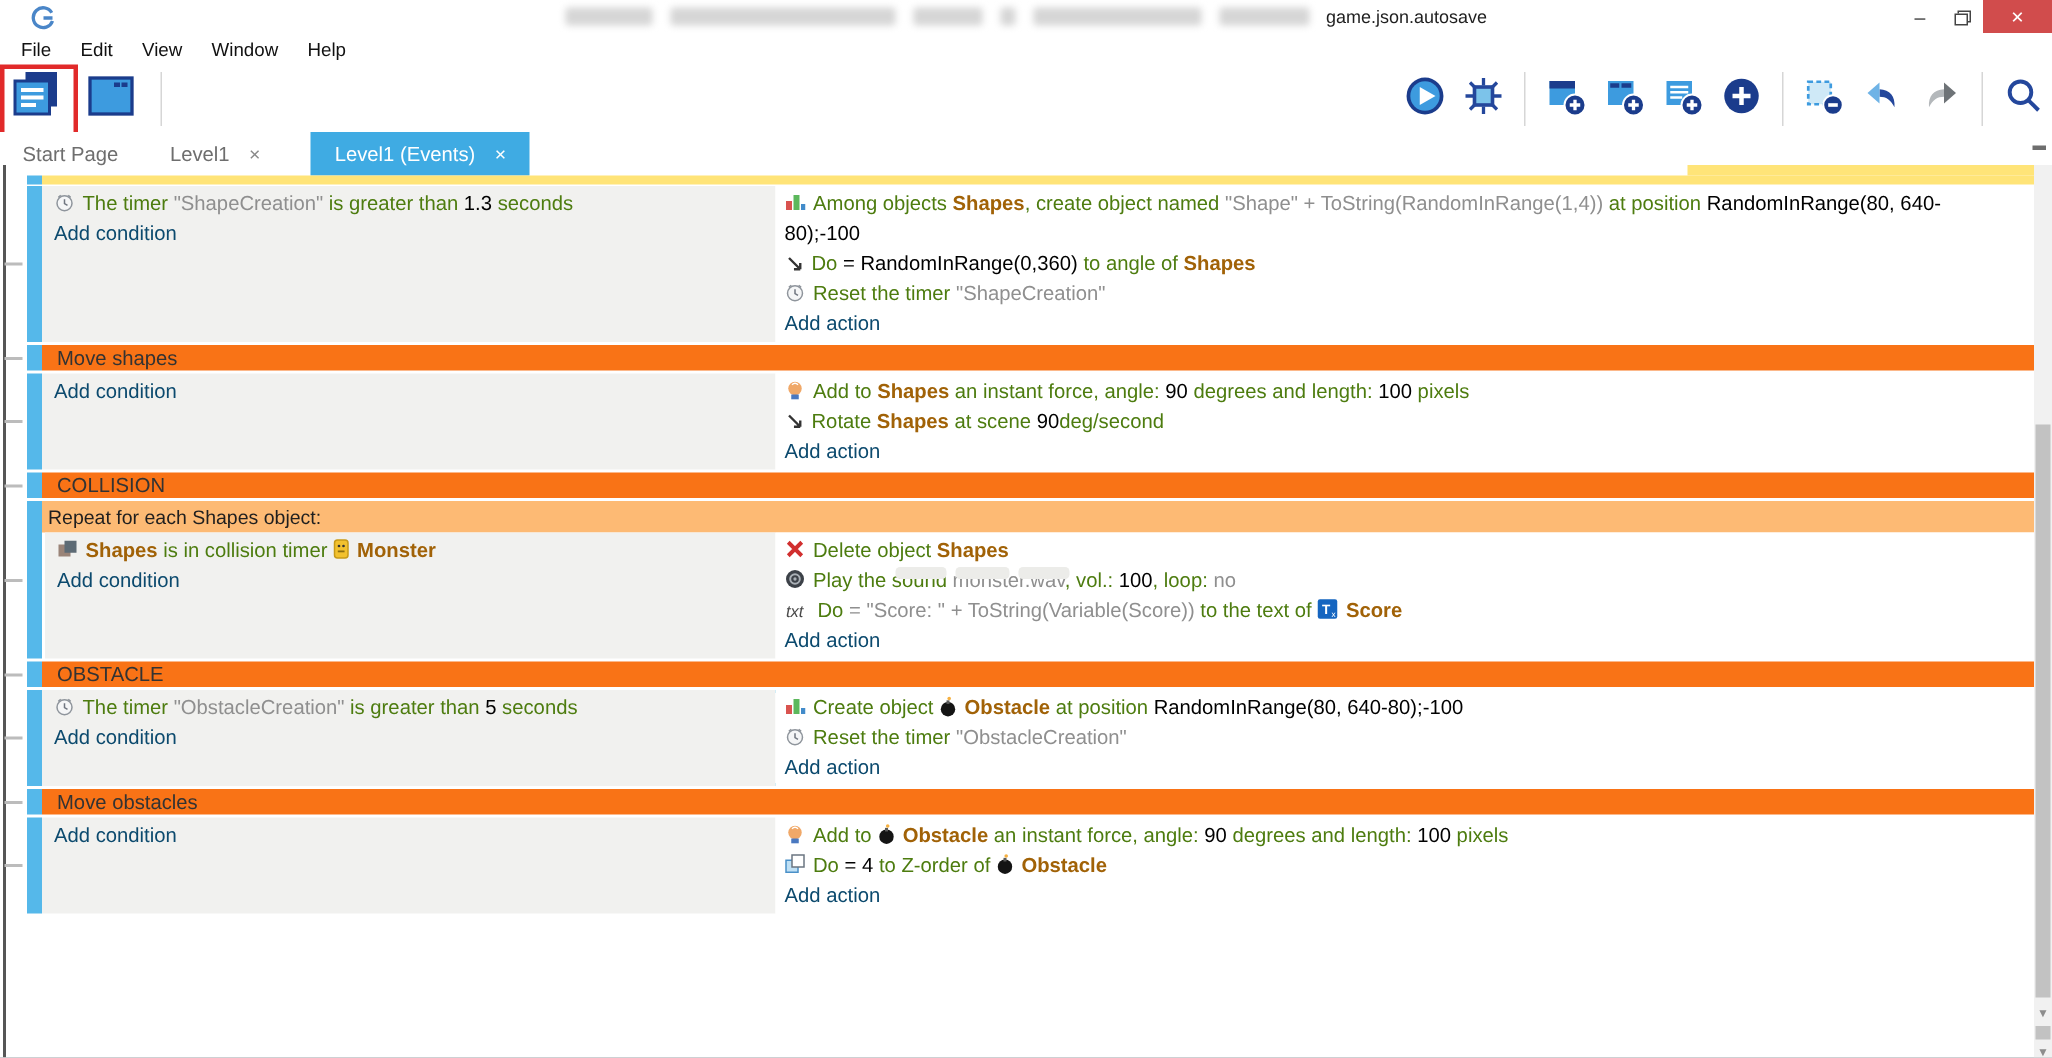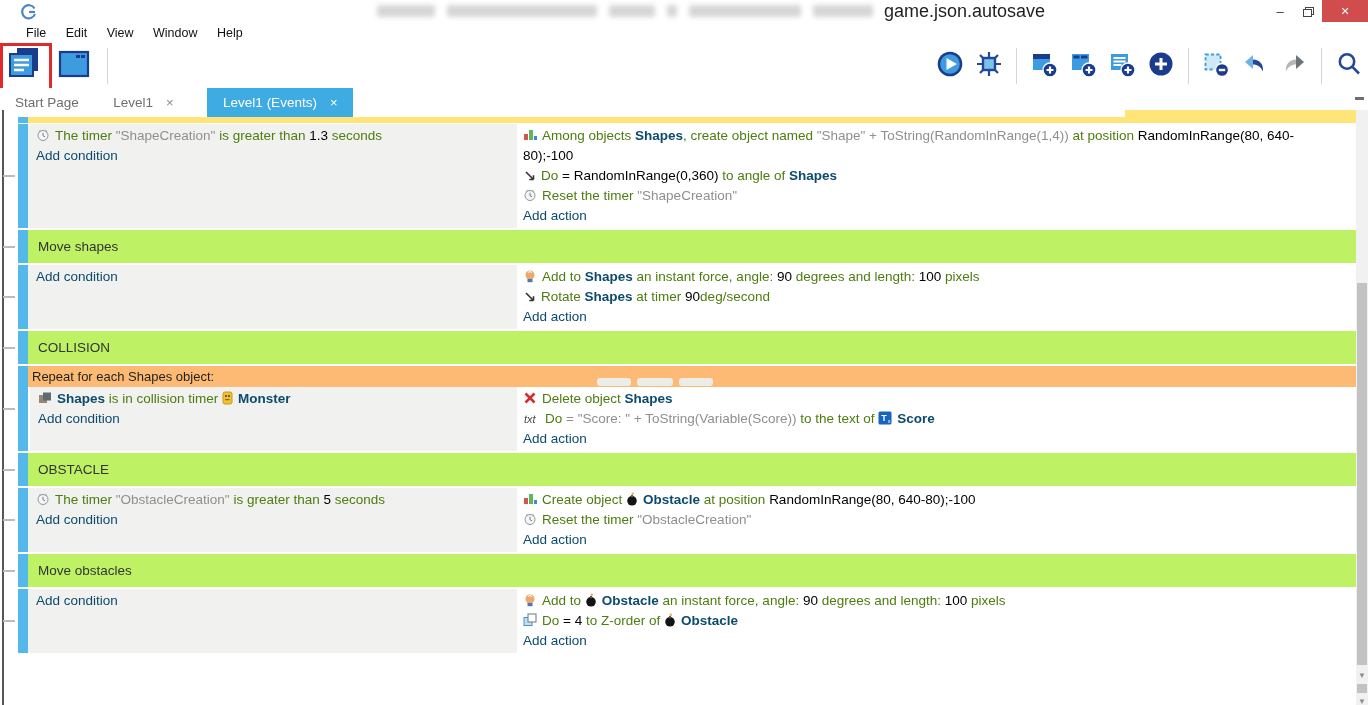--- a/index.html
+++ b/index.html
@@ -3,31 +3,31 @@
 <meta charset="utf-8">
 <style>
   html,body{margin:0;padding:0}
   body{width:1368px;height:705px;position:relative;font-family:"Liberation Sans",sans-serif;
        background:#fff;overflow:hidden;outline:1px solid #9aa0a6}
   
   .titlebar{position:absolute;top:0;left:0;right:0;height:22px;background:#fff;border-bottom:1px solid #e6e6e6}
   .gd-logo{position:absolute;left:20px;top:3px}
   .blurs{position:absolute;left:377px;top:5px;height:12px;display:flex;gap:12px;filter:blur(2.5px)}
   .blurs i{background:#d6d6d6;height:12px;border-radius:2px;display:block}
-  .title-text{position:absolute;left:884px;top:0;line-height:22px;font-size:18px;color:#1f1f1f}
+  .title-text{position:absolute;left:884px;top:0;line-height:22px;font-size:12px;color:#1f1f1f}
   .win-controls{position:absolute;right:0;top:0;height:22px;display:flex}
   .wbtn{width:28px;height:22px;display:flex;align-items:center;justify-content:center;font-size:13px;color:#333}
   .wbtn.close{width:46px;background:#d14c4c;color:#fff;font-size:11px}
   .restore-box{position:relative;width:10px;height:9px}
   .restore-box .b1{position:absolute;left:2px;top:0;width:7px;height:6px;border:1.3px solid #444}
   .restore-box .b2{position:absolute;left:0;top:2.5px;width:7px;height:6px;border:1.3px solid #444;background:#fff}
   
   .menubar{position:absolute;top:22px;left:0;right:0;height:22px;background:#fff;font-size:12.5px;color:#111}
   .menu-item{display:inline-block;padding:4px 8px 3px 8px}
-  .menubar .menu-item:first-child{margin-left:18px}
+  .menubar .menu-item:first-child{margin-left:6px}
   
   .toolbar{position:absolute;top:44px;left:0;right:0;height:44px;background:#fff}
   .tb-left{position:absolute;left:4px;top:2px;display:flex;align-items:center;gap:10px}
   .tbtn{width:40px;height:40px;display:flex;align-items:center;justify-content:center;position:relative}
   .red-annotation{position:absolute;left:-4px;top:-3px;width:46px;height:45px;border:3px solid #e12a2a;pointer-events:none}
   .tb-sep{width:1px;height:36px;background:#d6d6d6;margin:0 3px}
   .tb-right{position:absolute;right:4px;top:2px;display:flex;align-items:center;gap:9px}
   .tb-right .tbtn{width:30px;height:40px}
   
   .tabbar{position:absolute;top:88px;left:0;right:0;height:29px;background:#fff;white-space:nowrap}
@@ -39,32 +39,32 @@
   .events-wrap{position:absolute;top:110px;left:0;width:1368px;height:595px;overflow:hidden}
   .left-line{position:absolute;left:2px;top:0;width:2px;height:595px;background:#565656}
   .top-patch{position:absolute;left:1125px;top:0;width:231px;height:7px;background:#ffe478}
   #events-list{position:absolute;left:18px;top:7px;width:1338px}
   .block-partial{display:flex;height:6px;margin-bottom:1px}
   .bp-bar{width:10px;background:#55b8ea}
   .bp-body{flex:1;background:#ffe478}
   .block{position:relative;display:flex;margin-bottom:2px}
   .bar{width:10px;background:#55b8ea;flex:none}
   .tick{position:absolute;left:-15px;top:calc(50% - 1px);width:12px;height:2px;background:#bcbcbc}
-  .comment-body{flex:1;background:#bef264;height:33px;display:flex;align-items:center;padding-left:10px;font-size:13.5px;color:#333}
+  .comment-body{flex:1;background:#f97316;height:17px;display:flex;align-items:center;padding-left:10px;font-size:13.5px;color:#333}
   .ev{flex:1;display:flex;align-items:stretch}
   .cond{width:489px;background:#f1f1ef;padding:2px 0}
   .act{flex:1;background:#fff;padding:2px 0}
   .row{min-height:20px;line-height:20px;font-size:13.5px;color:#1f1f1f;padding-left:8px;padding-right:10px}
   .act .row{padding-left:6px}
   .repeat-wrap{flex:1;background:#fff}
   .repeat-head{height:21px;line-height:21px;font-size:13px;color:#1f1f1f;padding-left:4px;background:#fdba74}
   .ev.sub .cond{width:487px;margin-left:2px}
   .block.selected .ev{box-shadow:inset 0 0 0 2px #5ac3ea}
   .sg-t{color:#4d7c0f}
-  .sg-obj{color:#0c4a6e;font-weight:bold}
+  .sg-obj{color:#a16207;font-weight:bold}
   .sg-expr{color:#000000}
   .sg-str{color:#8f8f8f}
   .sg-var{color:#a03fc5}
   .sg-ghost{color:#0c4a6e}
   .ric{display:inline-block;vertical-align:-2px;margin-right:5px}
   .ric svg{display:block}
   .artifact{position:absolute;top:268px;height:8px;border-radius:3px;background:#ecece9}
   .scroll-dash{position:absolute;left:1355px;top:97px;width:9px;height:3px;background:#6e6e6e}
   .vscroll{position:absolute;left:1356px;top:0;width:12px;height:595px;background:#f1f1f1}
   .vthumb{position:absolute;left:1px;top:173px;width:10px;height:382px;background:#c2c2c2}
@@ -299,21 +299,21 @@
             <div class="row"><span class="sg-ghost">Add condition</span></div>
           </div>
           <div class="act">
             <div class="row"><span class="ric"><svg width="14" height="14">
                   <circle cx="7" cy="6" r="4.5" fill="#f0a868"></circle>
                   <path d="M5 3.5 q2 -2 4 0" stroke="#fff" fill="none"></path>
                   <rect x="4.5" y="10" width="5" height="3.2" fill="#4a78c0"></rect>
                 </svg></span><span class="sg-t">Add to </span><span class="sg-obj">Shapes</span><span class="sg-t"> an instant force, angle: </span><span class="sg-expr">90</span><span class="sg-t"> degrees and length: </span><span class="sg-expr">100</span><span class="sg-t"> pixels</span></div>
             <div class="row"><span class="ric"><svg width="13" height="13">
                   <path d="M3 3 L10.5 10.5 M10.5 10.5 V6.3 M10.5 10.5 H6.3" stroke="#333" stroke-width="1.6" fill="none"></path>
-                </svg></span><span class="sg-t">Rotate </span><span class="sg-obj">Shapes</span><span class="sg-t"> at timer </span><span class="sg-expr">90</span><span class="sg-t">deg/second</span></div>
+                </svg></span><span class="sg-t">Rotate </span><span class="sg-obj">Shapes</span><span class="sg-t"> at scene </span><span class="sg-expr">90</span><span class="sg-t">deg/second</span></div>
             <div class="row"><span class="sg-ghost">Add action</span></div>
           </div>
         </div>
         <i class="tick"></i>
       </div>
       <div class="block">
         <div class="bar"></div>
         <div class="comment-body">COLLISION</div>
         <i class="tick"></i>
       </div>
@@ -331,20 +331,25 @@
                     <circle cx="4" cy="5" r="0.9" fill="#333"></circle>
                     <circle cx="7" cy="5" r="0.9" fill="#333"></circle>
                     <rect x="3.2" y="8" width="4.5" height="1.2" fill="#8a6d10"></rect>
                   </svg></span><span class="sg-obj">Monster</span></div>
               <div class="row"><span class="sg-ghost">Add condition</span></div>
             </div>
             <div class="act">
               <div class="row"><span class="ric"><svg width="14" height="14">
                     <path d="M2.5 2.5 L11.5 11.5 M11.5 2.5 L2.5 11.5" stroke="#d12f2f" stroke-width="2.6"></path>
                   </svg></span><span class="sg-t">Delete object </span><span class="sg-obj">Shapes</span></div>
+              <div class="row"><span class="ric"><svg width="14" height="14">
+                    <circle cx="7" cy="7" r="6" fill="#3c4148"></circle>
+                    <circle cx="7" cy="7" r="3.2" fill="none" stroke="#aab0b6" stroke-width="1.3"></circle>
+                    <circle cx="7" cy="7" r="1.1" fill="#aab0b6"></circle>
+                  </svg></span><span class="sg-t">Play the sound </span><span class="sg-str">monster.wav</span><span class="sg-t">, vol.: </span><span class="sg-expr">100</span><span class="sg-t">, loop: </span><span class="sg-str">no</span></div>
               <div class="row"><span class="ric"><svg width="17" height="12">
                     <text x="1" y="10" font-size="11" font-style="italic" fill="#4a4a4a">txt</text>
                   </svg></span><span class="sg-t">Do </span><span class="sg-str">= "Score: " + ToString(Variable(Score))</span><span class="sg-t"> to the text of </span><span class="ric"><svg width="14" height="14">
                     <rect x="0.5" y="0.5" width="13" height="13" rx="1.5" fill="#1565c0"></rect>
                     <text x="6" y="10" font-size="9" font-weight="bold" fill="#fff" text-anchor="middle">T</text>
                     <text x="11" y="12" font-size="5.5" fill="#fff" text-anchor="middle">x</text>
                   </svg></span><span class="sg-obj">Score</span></div>
               <div class="row"><span class="sg-ghost">Add action</span></div>
             </div>
           </div>

